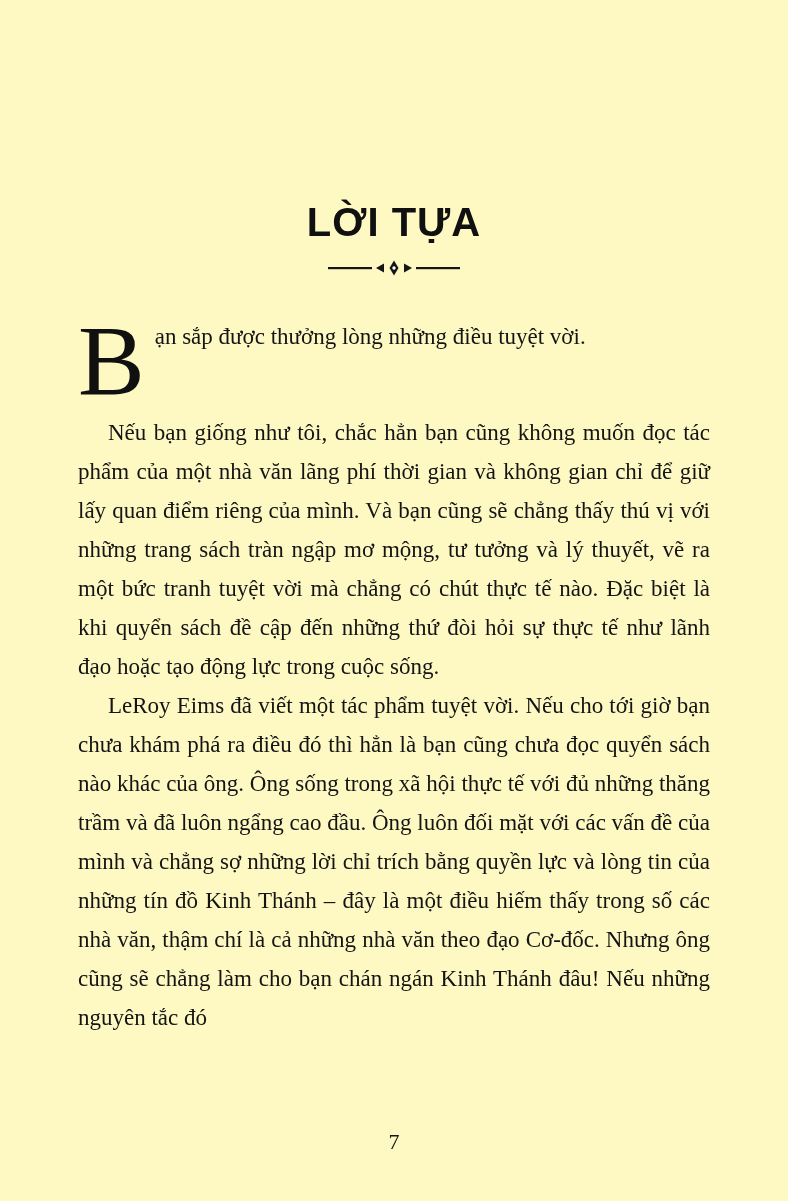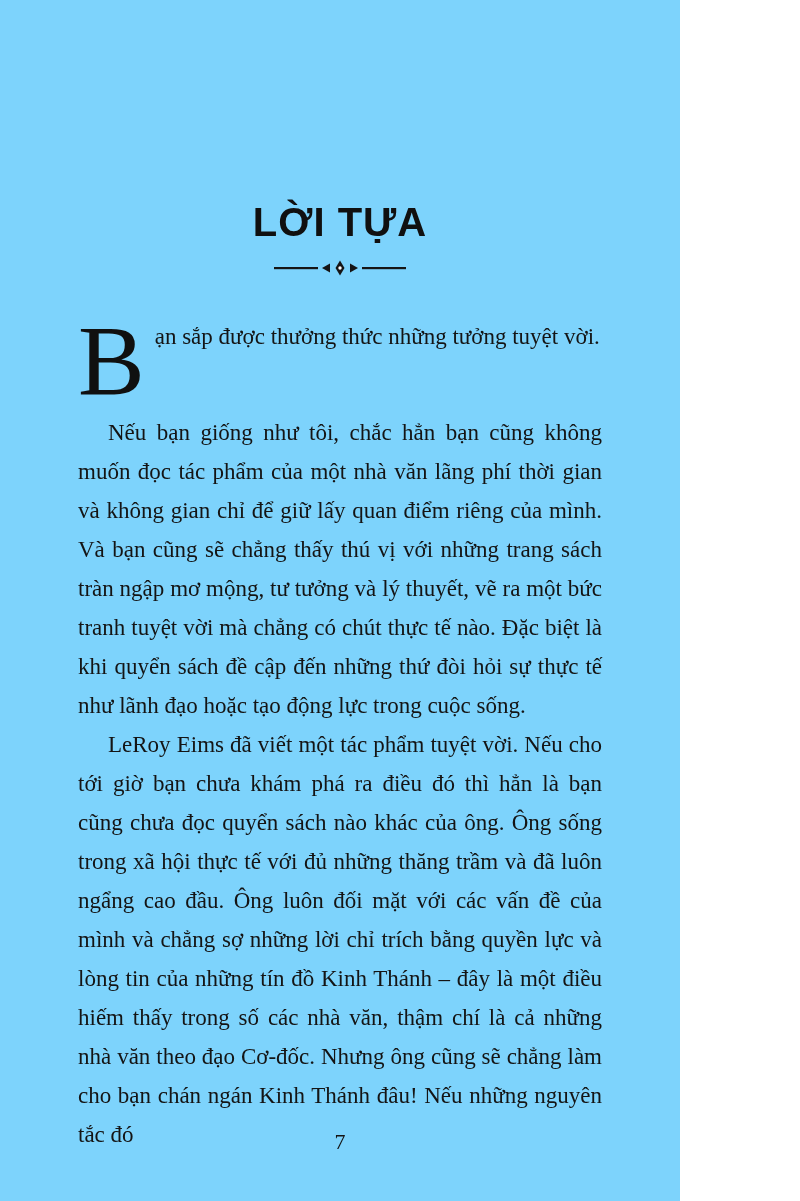--- a/index.html
+++ b/index.html
@@ -2,23 +2,23 @@
 <html><head>
 <meta charset="utf-8">
 <style>
   html, body {
     margin: 0;
     padding: 0;
     background: #ffffff;
   }
   .page {
     position: relative;
-    width: 680px;
+    width: 788px;
     height: 1201px;
-    background: #7dd3fc;
+    background: #fef9c3;
     font-family: "Liberation Serif", serif;
     color: #141414;
     overflow: hidden;
   }
   .title {
     margin: 0;
     padding-top: 200px;
     text-align: center;
     font-family: "Liberation Sans", sans-serif;
     font-weight: 700;
@@ -78,20 +78,20 @@
       <rect x="0" y="8" width="44" height="2.2" fill="#151515"></rect>
       <rect x="88" y="8" width="44" height="2.2" fill="#151515"></rect>
       <path d="M48 9 L56 4.5 L56 13.5 Z" fill="#151515"></path>
       <path d="M84 9 L76 4.5 L76 13.5 Z" fill="#151515"></path>
       <path d="M66 1.5 L70.5 9 L66 16.5 L61.5 9 Z" fill="#151515"></path>
       <circle cx="66" cy="9" r="1.7" fill="#ffffff"></circle>
     </svg>
   </div>
 
   <div class="body-text">
-    <p class="para lead"><span class="dropcap">B</span><span>ạn sắp được thưởng thức những tưởng tuyệt vời.</span></p>
+    <p class="para lead"><span class="dropcap">B</span><span>ạn sắp được thưởng lòng những điều tuyệt vời.</span></p>
     <p class="para indented">Nếu bạn giống như tôi, chắc hẳn bạn cũng không muốn đọc tác phẩm của một nhà văn lãng phí thời gian và không gian chỉ để giữ lấy quan điểm riêng của mình. Và bạn cũng sẽ chẳng thấy thú vị với những trang sách tràn ngập mơ mộng, tư tưởng và lý thuyết, vẽ ra một bức tranh tuyệt vời mà chẳng có chút thực tế nào. Đặc biệt là khi quyển sách đề cập đến những thứ đòi hỏi sự thực tế như lãnh đạo hoặc tạo động lực trong cuộc sống.</p>
     <p class="para indented">LeRoy Eims đã viết một tác phẩm tuyệt vời. Nếu cho tới giờ bạn chưa khám phá ra điều đó thì hẳn là bạn cũng chưa đọc quyển sách nào khác của ông. Ông sống trong xã hội thực tế với đủ những thăng trầm và đã luôn ngẩng cao đầu. Ông luôn đối mặt với các vấn đề của mình và chẳng sợ những lời chỉ trích bằng quyền lực và lòng tin của những tín đồ Kinh Thánh – đây là một điều hiếm thấy trong số các nhà văn, thậm chí là cả những nhà văn theo đạo Cơ-đốc. Nhưng ông cũng sẽ chẳng làm cho bạn chán ngán Kinh Thánh đâu! Nếu những nguyên tắc đó</p>
   </div>
 
   <div class="page-number">7</div>
 
 </div>
 
 </body></html>

